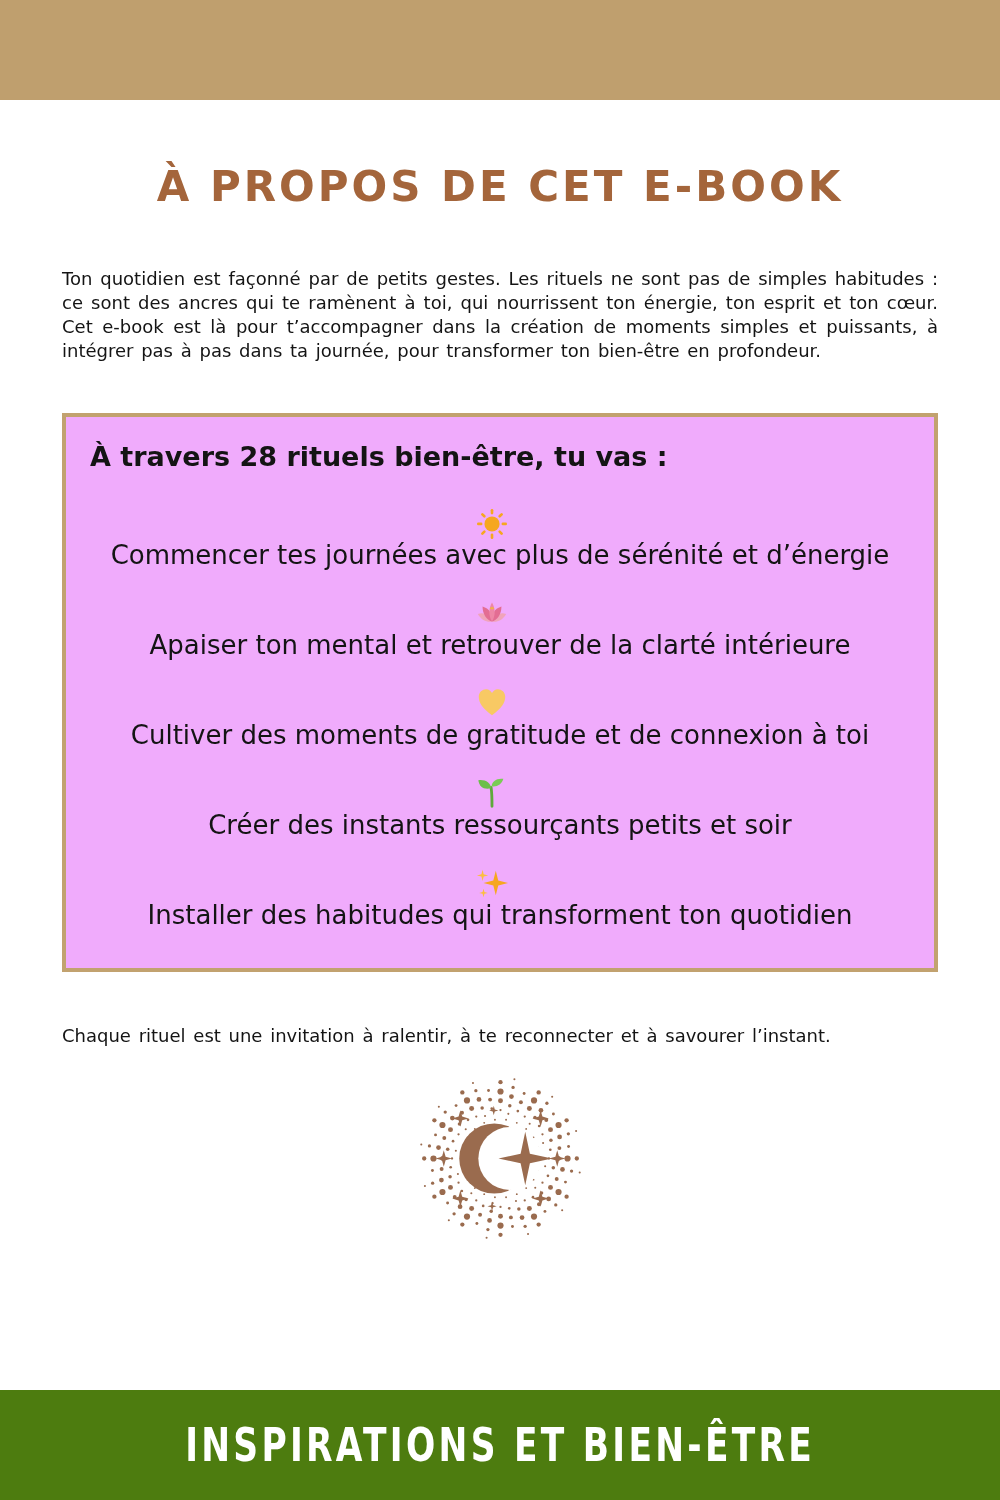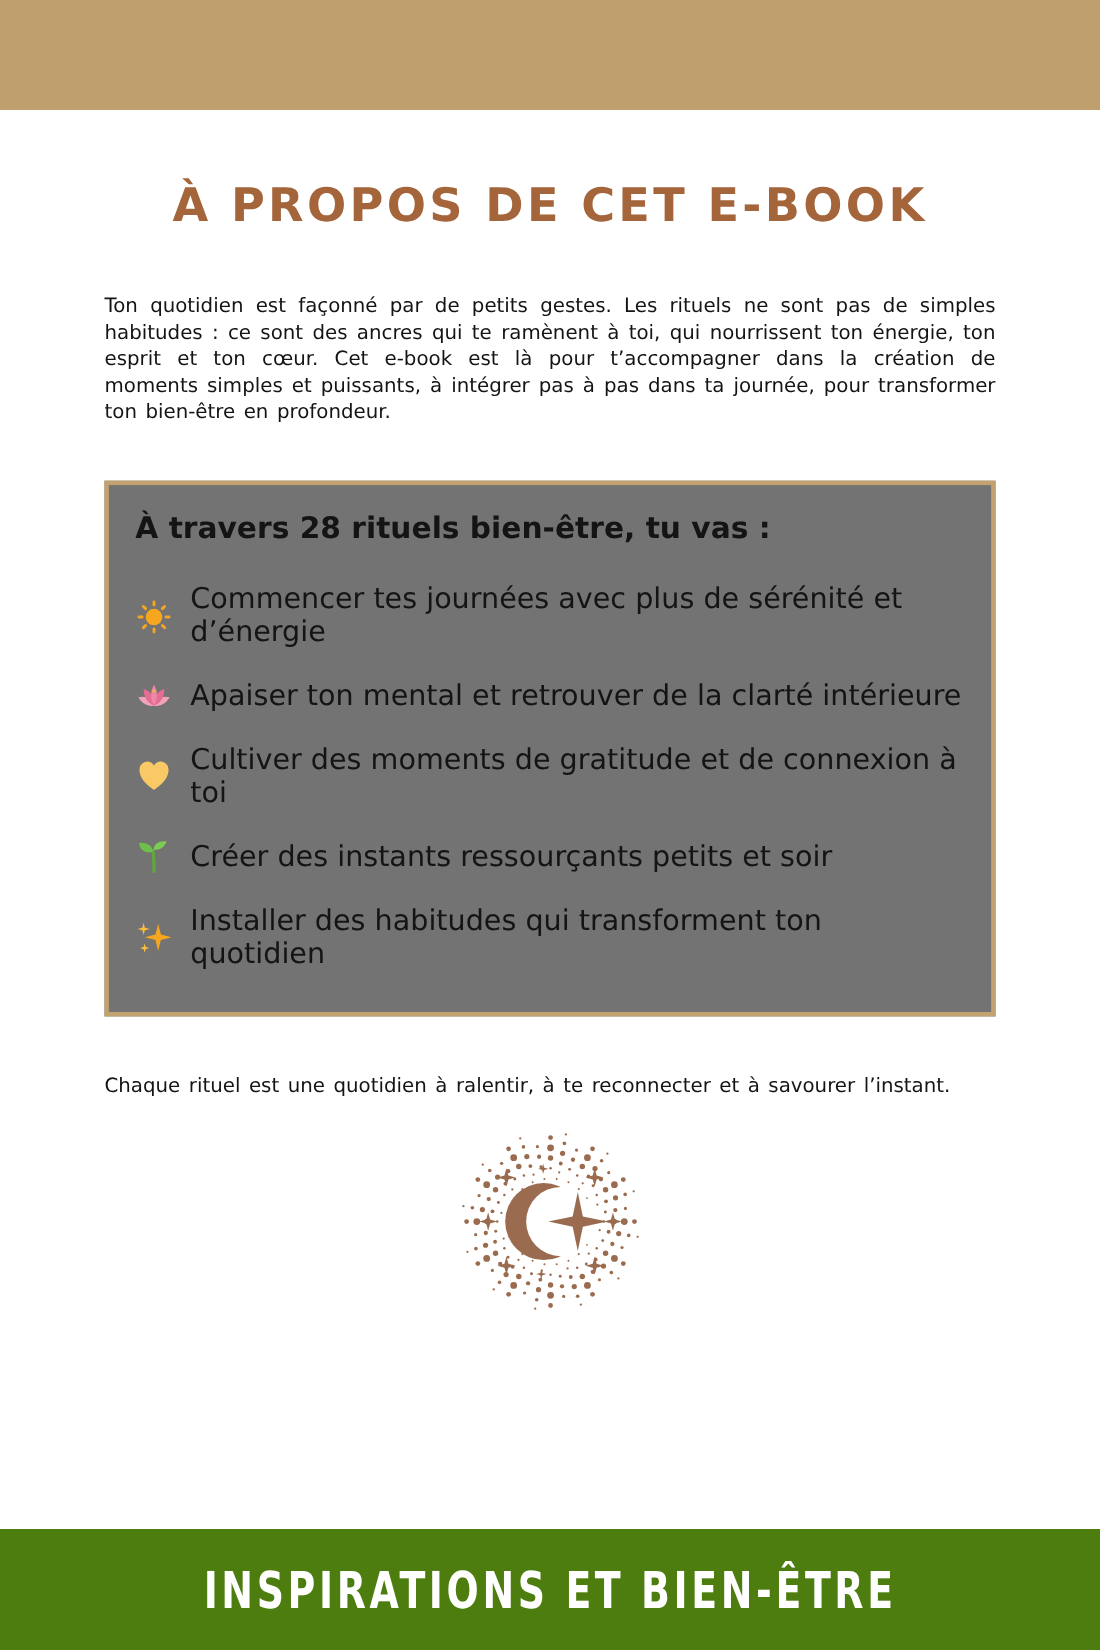--- a/index.html
+++ b/index.html
@@ -31,21 +31,21 @@
     font-size: 42px;
     font-weight: bold;
     letter-spacing: 4px;
     transform: scaleX(0.82) scaleY(1.1);
     white-space: nowrap;
   }
   .content {
     position: absolute;
     top: 100px; left: 0;
     width: 100%;
-    padding: 0 95px;
+    padding: 0 62px;
   }
   .page-title {
     margin-top: 62px;
     text-align: center;
     color: #a4653b;
     font-size: 42px;
     font-weight: bold;
     letter-spacing: 3px;
     white-space: nowrap;
   }
@@ -53,35 +53,36 @@
     margin-top: 56px;
     font-size: 18px;
     line-height: 1.33;
     text-align: justify;
     word-spacing: 2px;
   }
   .rituals-box {
     margin-top: 50px;
     border: 4px solid #c2a26f;
     padding: 24px 24px 12px 24px;
-    background: #737373;
+    background: #f0abfc;
   }
   .rituals-heading {
     font-size: 27px;
     font-weight: bold;
   }
   .rituals-list {
     list-style: none;
     margin-top: 34px;
   }
   .ritual-item {
     display: flex;
     align-items: center;
     margin-bottom: 26px;
     font-size: 26px;
+    flex-direction: column;
   }
   .ritual-icon {
     flex: 0 0 34px;
     width: 34px; height: 34px;
     margin-right: 16px;
   }
   .ritual-icon svg { width: 100%; height: 100%; display: block; }
   .outro { margin-top: 52px; }
   .outro + .outro { margin-top: 34px; }
   .logo-wrap {
@@ -168,21 +169,21 @@
               <path d="M8,4 L9.2,8.8 L14,10 L9.2,11.2 L8,16 L6.8,11.2 L2,10 L6.8,8.8 Z" fill="#fbbf3e"></path>
               <path d="M9,24 L10,27.5 L13.5,28.5 L10,29.5 L9,33 L8,29.5 L4.5,28.5 L8,27.5 Z" fill="#fbbf3e"></path>
             </svg>
           </span>
           <span>Installer des habitudes qui transforment ton quotidien</span>
         </li>
 
       </ul>
     </div>
 
-    <p class="para outro">Chaque rituel est une quotidien à ralentir, à te reconnecter et à savourer l’instant.</p>
+    <p class="para outro">Chaque rituel est une invitation à ralentir, à te reconnecter et à savourer l’instant.</p>
 
     <div class="logo-wrap">
       <svg viewBox="0 0 160 160">
         <g id="logo-dots" fill="#9a6b4e">
             <circle cx="127.0" cy="80.0" r="1.1"></circle>
             <circle cx="136.0" cy="80.0" r="2.4"></circle>
             <circle cx="145.0" cy="80.0" r="3"></circle>
             <circle cx="154.0" cy="80.0" r="2.1"></circle>
             <circle cx="123.3" cy="87.6" r="1"></circle>
             <circle cx="131.2" cy="89.0" r="1.7"></circle>

